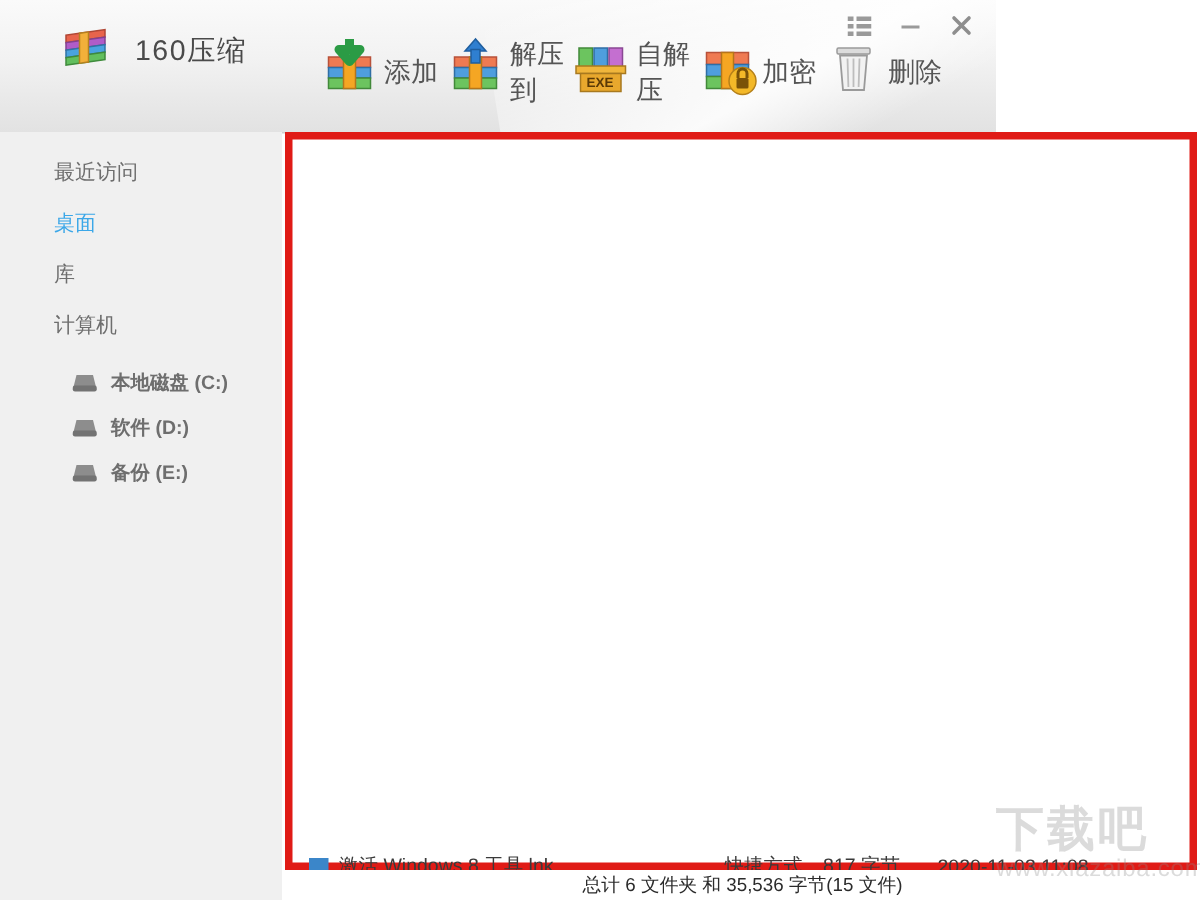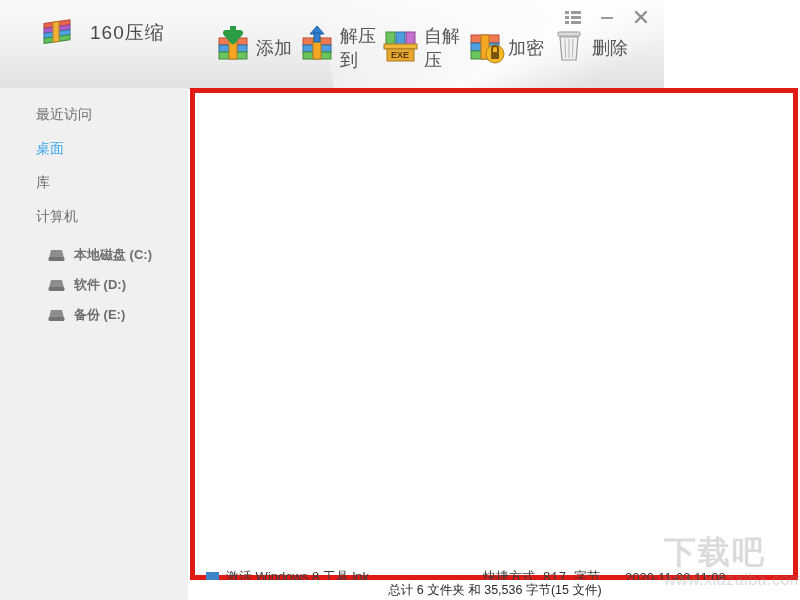--- a/index.html
+++ b/index.html
@@ -70,21 +70,21 @@
   
   .colhead{position:absolute;left:0;top:40px;width:598px;height:26px;background:#fff;border-bottom:1px solid #e4e4e4;}
   .ch{position:absolute;top:4px;font-size:13px;color:#333;}
   .ch-div{position:absolute;top:3px;width:1px;height:20px;background:#e2e2e2;}
   .sortcaret{position:absolute;left:93px;top:1px;color:#9a9a9a;font-size:10px;}
 
   
   .rows{position:absolute;left:0;top:66px;width:584px;height:416px;overflow:hidden;}
   .row{height:22px;display:flex;align-items:center;position:relative;font-size:13px;color:#1b1b1b;}
   .r-name{position:absolute;left:10px;display:flex;align-items:center;gap:6px;max-width:215px;white-space:nowrap;overflow:hidden;}
-  .r-size{position:absolute;left:225px;width:180px;text-align:right;font-family:Liberation Mono, monospace;}
+  .r-size{position:absolute;left:225px;width:180px;text-align:right;}
   .r-type{position:absolute;left:288px;width:135px;white-space:nowrap;overflow:hidden;}
   .r-date{position:absolute;left:430px;white-space:nowrap;}
   .fico{width:15px;height:14px;flex:none;position:relative;}
 
   
   .folder{background:#fbdd8c;border:1px solid #e3b85a;border-radius:1px;}
   .folder:before{content:"";position:absolute;left:0;top:-3px;width:7px;height:3px;background:#fbdd8c;border:1px solid #e3b85a;border-bottom:none;border-radius:1px 1px 0 0;}
 
   
   .listsep{position:absolute;top:40px;width:1px;background:#ededed;}

